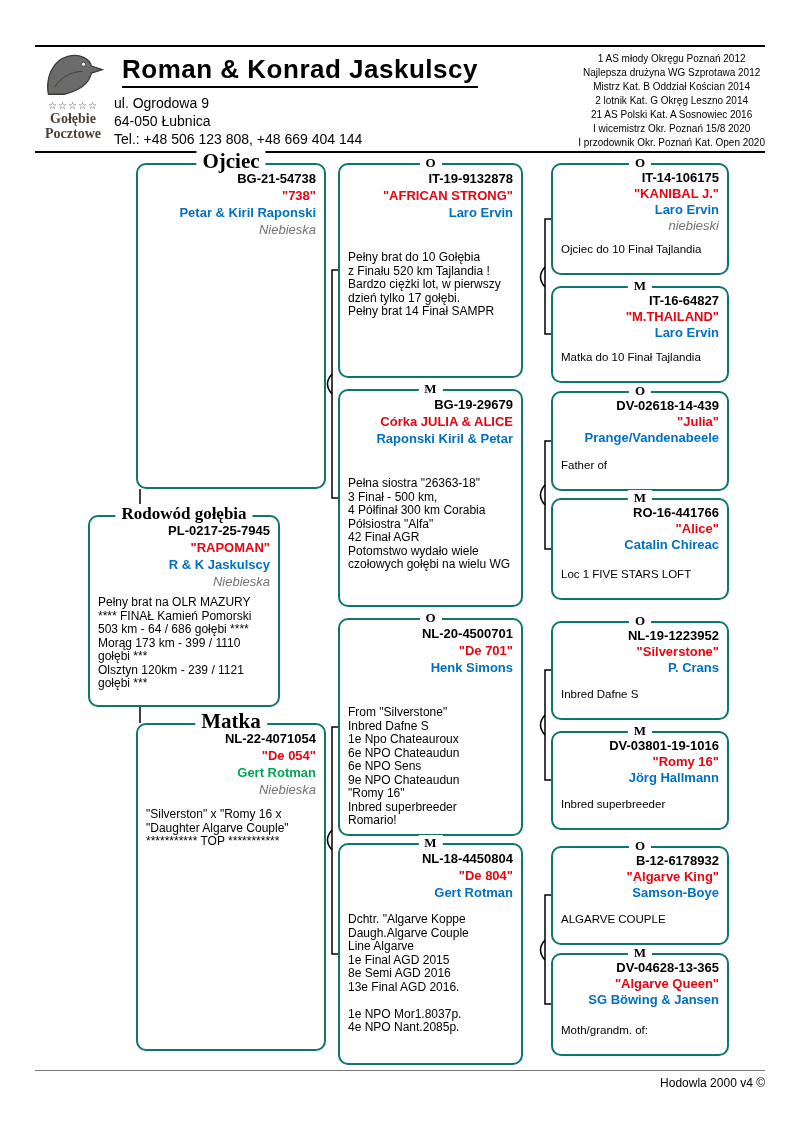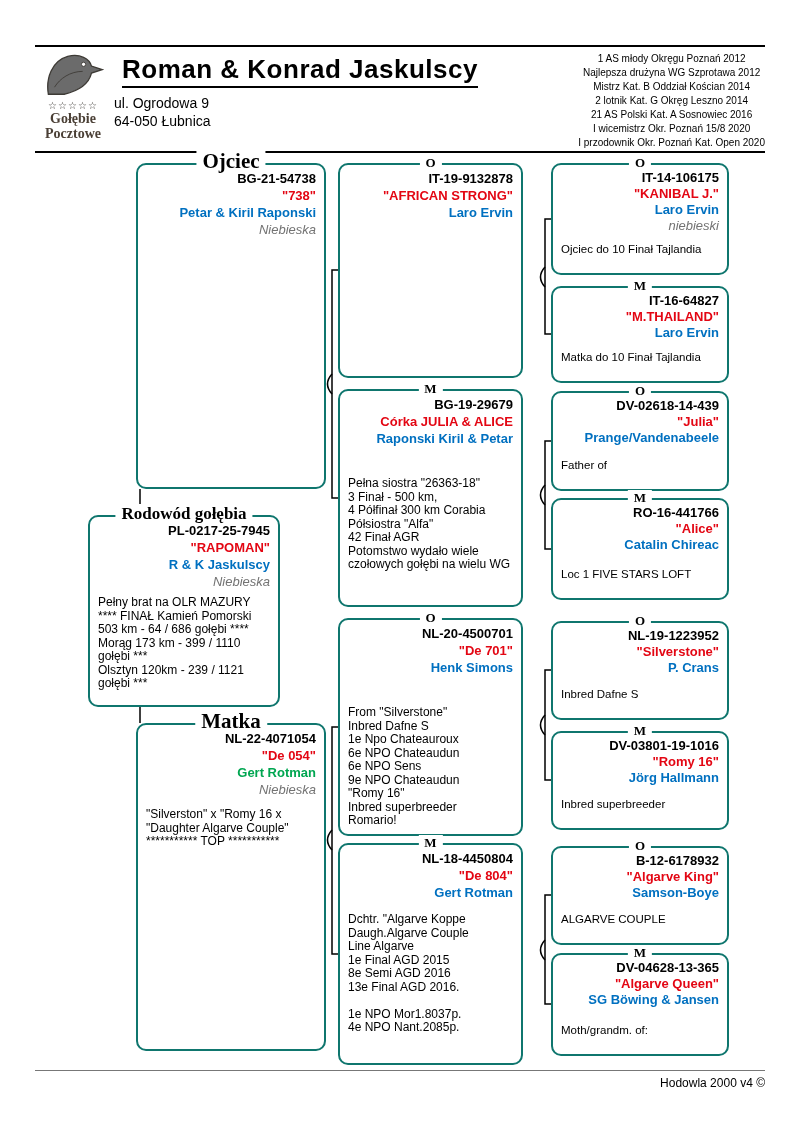--- a/index.html
+++ b/index.html
@@ -71,20 +71,21 @@
     <div class="logo-word">Gołębie</div>
     <div class="logo-word">Pocztowe</div>
   </div>
 
   <div class="title">Roman &amp; Konrad Jaskulscy</div>
 
   <div class="addr">
     <div>ul. Ogrodowa 9</div>
     <div>64-050 Łubnica</div>
   </div>
+  <div class="phone">Tel.: +48 506 123 808,  +48 669 404 144</div>
 
   <div class="achv">
     <div>1 AS młody Okręgu Poznań 2012</div>
     <div>Najlepsza drużyna WG Szprotawa 2012</div>
     <div>Mistrz Kat. B Oddział Kościan 2014</div>
     <div>2 lotnik Kat. G Okręg Leszno 2014</div>
     <div>21 AS Polski Kat. A Sosnowiec 2016</div>
     <div>I wicemistrz Okr. Poznań 15/8 2020</div>
     <div>I przodownik Okr. Poznań Kat. Open 2020</div>
   </div>
@@ -146,20 +147,25 @@
     <div class="info">"Silverston" x "Romy 16 x
 "Daughter Algarve Couple"
 *********** TOP ***********</div>
   </div>
 
   <div class="pbox gen3" style="left:338px;top:163px;width:185px;height:215px">
     <span class="box-label small-label">O</span>
     <div class="ring">IT-19-9132878</div>
     <div class="pname">"AFRICAN STRONG"</div>
     <div class="breeder">Laro Ervin</div>
+    <div class="info">Pełny brat do 10 Gołębia
+z Finału 520 km Tajlandia !
+Bardzo ciężki lot, w pierwszy
+dzień tylko 17 gołębi.
+Pełny brat 14 Finał SAMPR</div>
   </div>
 
   <div class="pbox gen3" style="left:338px;top:389px;width:185px;height:218px">
     <span class="box-label small-label">M</span>
     <div class="ring">BG-19-29679</div>
     <div class="pname">Córka JULIA &amp; ALICE</div>
     <div class="breeder">Raponski Kiril &amp; Petar</div>
     <div class="info">Pełna siostra "26363-18"
 3 Finał - 500 km,
 4 Półfinał 300 km Corabia

